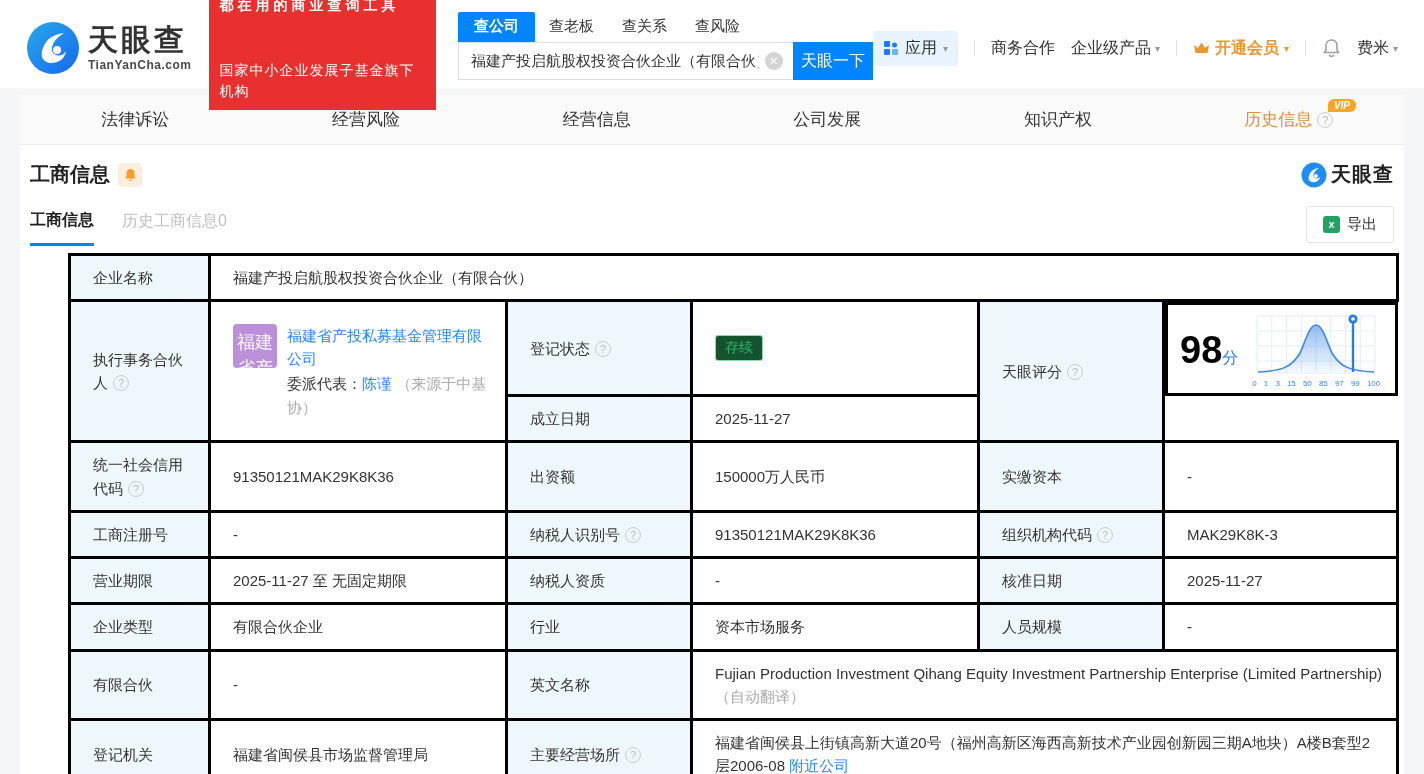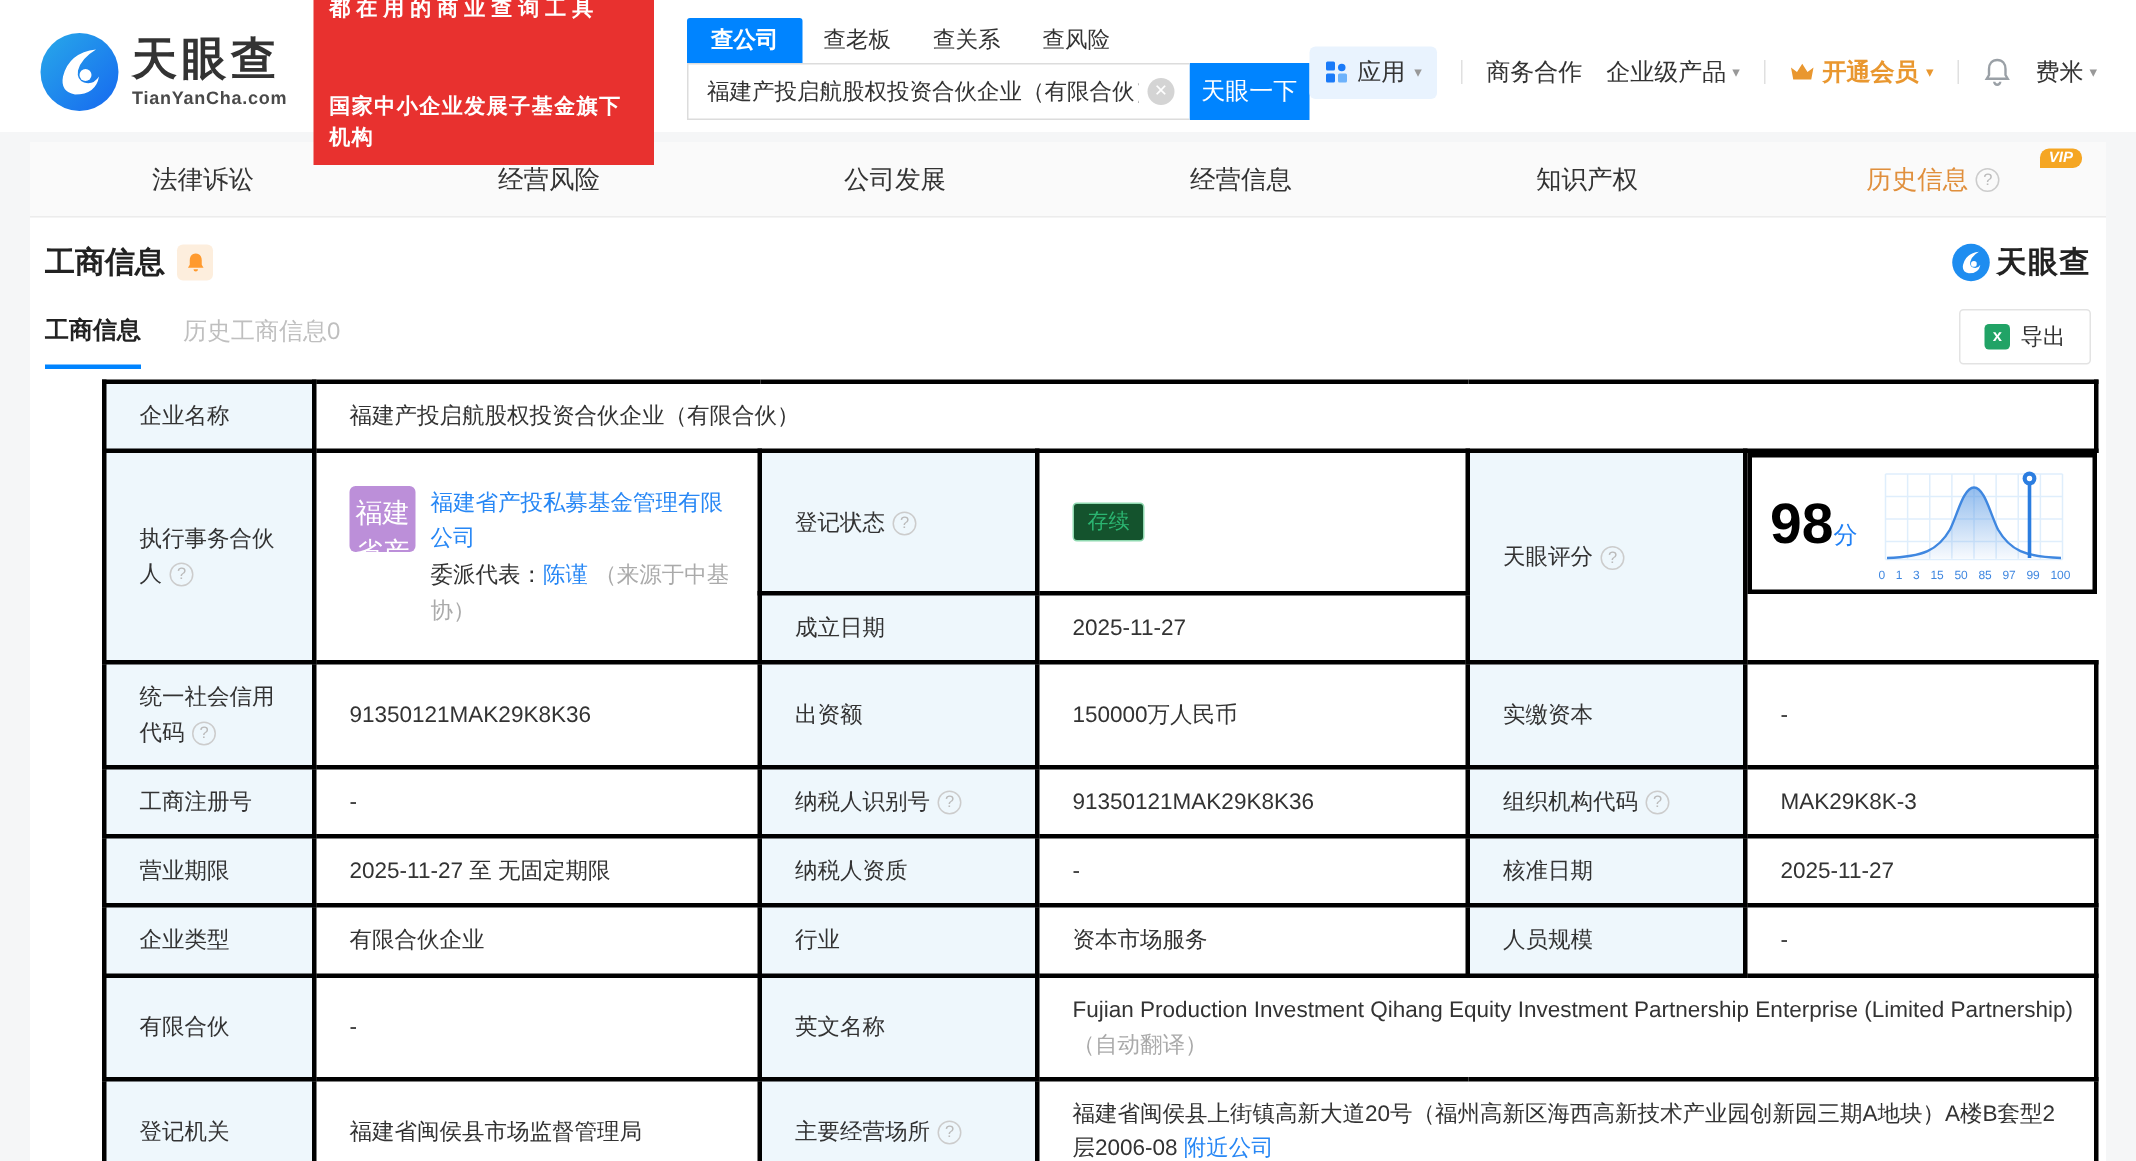--- a/index.html
+++ b/index.html
@@ -11,21 +11,21 @@
   }
   
   .header { background:#fff; height:88px; display:flex; align-items:center; padding:8px 26px 0 26px; }
   .logo-wrap { display:flex; align-items:center; gap:8px; }
   .logo-circle { width:54px; height:54px; }
   .logo-texts { display:flex; flex-direction:column; line-height:1; }
   .logo-cn { font-size:30px; font-weight:bold; color:#333; letter-spacing:3px; }
   .logo-en { font-size:12px; font-weight:bold; color:#4a4a4a; margin-top:4px; letter-spacing:.5px; }
   .promo { background:#e8312f; color:#fff; margin-left:18px; padding:8px 10px; line-height:1.5; }
   .promo .l1 { font-size:14px; font-weight:bold; letter-spacing:4px; }
-  .promo .l2 { font-size:14px; font-weight:bold; letter-spacing:1px;margin-top:44px; }
+  .promo .l2 { font-size:14px; font-weight:normal; letter-spacing:1px;margin-top:44px; }
   .search-area { margin-left:22px; width:452px; }
   .search-tabs { display:flex; align-items:flex-end; height:26px; }
   .search-tab { font-size:15px; color:#333; padding:0 14px 6px 14px; cursor:pointer; }
   .search-tab.active { background:#0084ff; color:#fff; font-weight:bold; padding:5px 16px 6px 16px; border-radius:2px 2px 0 0; }
   .search-row { display:flex; height:38px; }
   .search-input-wrap { position:relative; flex:1; }
   .search-input { width:100%; height:38px; border:1px solid #dcdcdc; border-right:none; padding:0 34px 0 12px; font-size:15px; color:#333; outline:none; font-family:inherit; }
   .clear-btn { position:absolute; right:10px; top:10px; width:18px; height:18px; border-radius:50%; background:#d4d4d4; color:#fff; font-size:11px; line-height:18px; text-align:center; cursor:pointer; }
   .search-btn { width:80px; background:#0084ff; color:#fff; border:none; font-size:16px; cursor:pointer; font-family:inherit; }
   .top-nav { margin-left:auto; display:flex; align-items:center; gap:16px; white-space:nowrap; }
@@ -36,21 +36,21 @@
   .vip-nav { color:#e9972f; font-weight:bold; display:flex; align-items:center; gap:5px; cursor:pointer; font-size:16px; }
   .vip-nav .caret { color:#e9972f; }
   .bell-top { cursor:pointer; display:flex; align-items:center; }
   
   .main-wrap { background:#fff; margin:0 20px; }
   .main-tabs { display:flex; background:#fafafa; border-bottom:1px solid #ececec; height:50px; margin-top:7px; }
   .main-tab { flex:1; display:flex; align-items:center; justify-content:center; font-size:17px; color:#333; cursor:pointer; position:relative; }
   .main-tab.active { background:#fff; color:#0084ff; font-weight:bold; flex:0 0 190px; }
   .main-tab sup { font-size:12px; font-weight:normal; margin-left:2px; color:#0084ff; }
   .main-tab.history { color:#e08f3c; }
-  .vip-badge { position:absolute; top:4px; right:16px; background:#f5a623; color:#fff; font-size:10px; font-style:italic; font-weight:bold; padding:1px 6px; border-radius:6px 6px 6px 0; }
+  .vip-badge { position:absolute; top:4px; right:48px; background:#f5a623; color:#fff; font-size:10px; font-style:italic; font-weight:bold; padding:1px 6px; border-radius:6px 6px 6px 0; }
   .help-circle { display:inline-block; width:16px; height:16px; border:1px solid #ccc; border-radius:50%; color:#bbb; font-size:11px; line-height:14px; text-align:center; margin-left:5px; vertical-align:1px; }
   
   .section-head { display:flex; align-items:center; padding:16px 10px 4px 10px; }
   .section-title { font-size:20px; font-weight:bold; color:#222; }
   .bell-box { width:24px; height:24px; background:#fdeedd; border-radius:4px; margin-left:8px; display:flex; align-items:center; justify-content:center; cursor:pointer; }
   .watermark { margin-left:auto; display:flex; align-items:center; gap:4px; }
   .watermark span { font-size:20px; font-weight:bold; color:#222; letter-spacing:1px; }
   
   .subtab-row { display:flex; align-items:center; padding:14px 10px 0 10px; }
   .subtab { font-size:16px; margin-right:28px; padding-bottom:12px; cursor:pointer; }
@@ -161,24 +161,24 @@
 <div class="main-wrap">
 
   <div class="main-tabs">
     <div class="main-tab">
       <span>法律诉讼</span>
     </div>
     <div class="main-tab">
       <span>经营风险</span>
     </div>
     <div class="main-tab">
+      <span>经营信息</span>
+    </div>
+    <div class="main-tab">
       <span>公司发展</span>
-    </div>
-    <div class="main-tab">
-      <span>经营信息</span>
     </div>
     <div class="main-tab">
       <span>知识产权</span>
     </div>
     <div class="main-tab history">
       <span class="vip-badge">VIP</span>
       <span>历史信息</span>
       <span class="help-circle">?</span>
     </div>
   </div>

